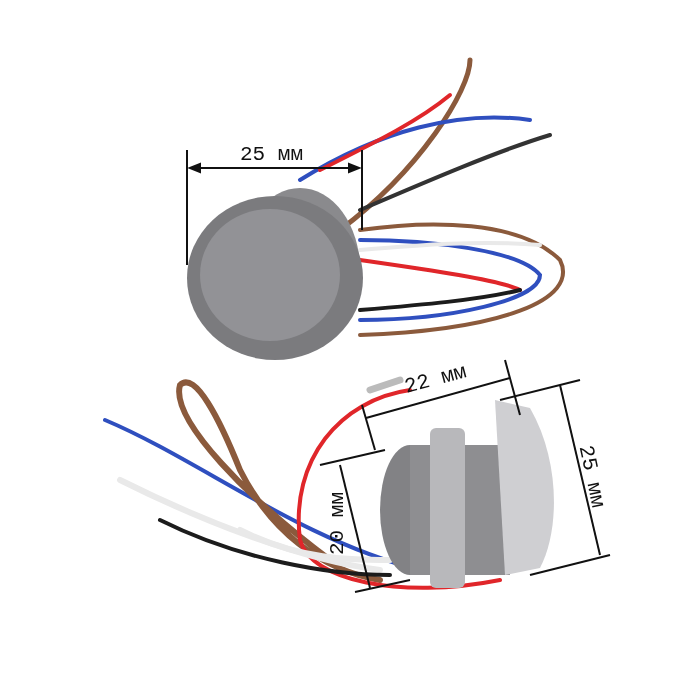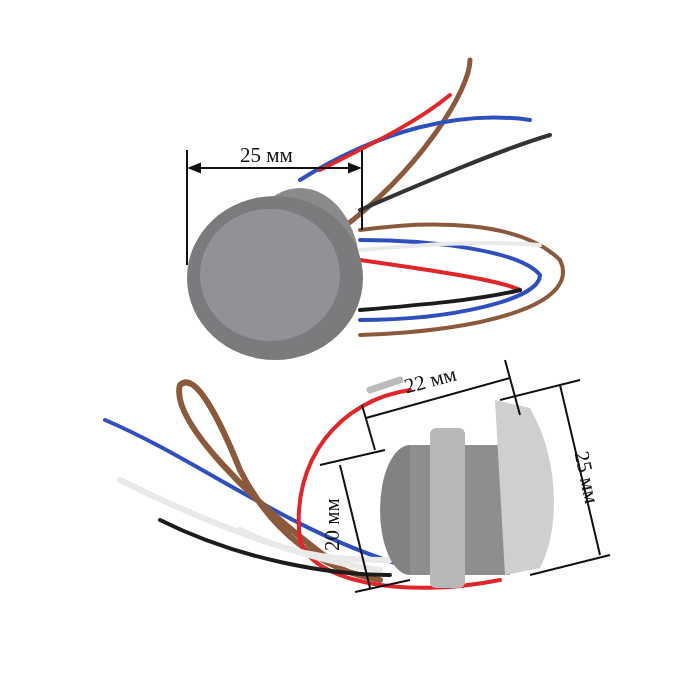--- a/index.html
+++ b/index.html
@@ -1,16 +1,16 @@
 <!DOCTYPE html>
 <html><head>
 <meta charset="utf-8">
 <style>
   html,body{margin:0;padding:0;background:#fff;}
-  #stage{position:relative;width:700px;height:700px;overflow:hidden;background:#fff;font-family:Liberation Serif, serif;}
+  #stage{position:relative;width:700px;height:700px;overflow:hidden;background:#fff;font-family:Liberation Mono, monospace;}
   svg{position:absolute;left:0;top:0;}
   .lbl{position:absolute;font-size:21px;color:#111;white-space:nowrap;}
 </style>
 </head>
 <body>
 
 <div id="stage">
   <svg width="700" height="700" viewBox="0 0 700 700">
 
     <g fill="none" stroke-linecap="round">

